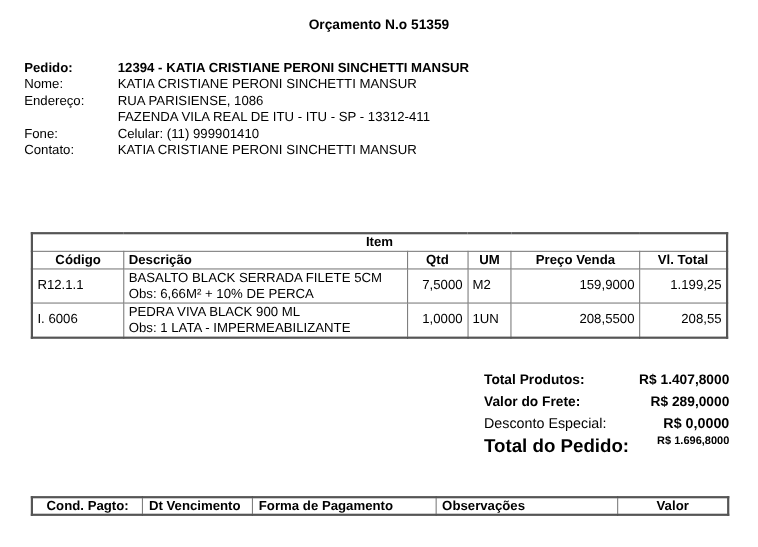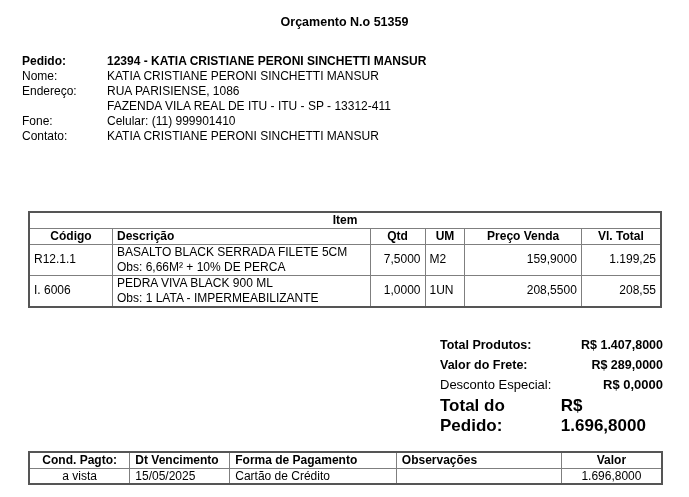--- a/index.html
+++ b/index.html
@@ -24,21 +24,21 @@
     .items .r { text-align: right; }
 
     .totals { position: absolute; left: 440px; top: 338px; width: 223px; }
     .totals .trow { display: flex; justify-content: space-between; align-items: flex-start; }
     .totals .t1 { height: 20px; font-weight: bold; font-size: 12.5px; }
     .totals .t2 { height: 19px; font-weight: bold; font-size: 12.5px; }
     .totals .t3 { height: 19px; font-size: 13px; }
     .totals .t3 .v { font-weight: bold; }
     .totals .t4 { height: 24px; }
     .totals .t4 .k { font-weight: bold; font-size: 17px; }
-    .totals .t4 .v { font-weight: bold; font-size: 17px; }
+    .totals .t4 .v { font-weight: bold; font-size: 10px; }
 
     .pay { left: 28px; top: 451px; width: 635px; border: 2px solid #555; }
     .pay th { font-weight: bold; height: 16px; line-height: 14px; padding: 0 5px; }
     .pay td { height: 16px; line-height: 14px; padding: 0 5px; }
     .pay .c { text-align: center; }
     .pay .l { text-align: left; }
   </style>
 </head>
 <body>
 
@@ -145,21 +145,14 @@
     <col style="width:101px">
   </colgroup>
   <tbody>
       <tr>
     <th class="c">Cond. Pagto:</th>
     <th class="l">Dt Vencimento</th>
     <th class="l">Forma de Pagamento</th>
     <th class="l">Observações</th>
     <th class="c">Valor</th>
   </tr>
-  <tr>
-    <td class="c">a vista</td>
-    <td class="l">15/05/2025</td>
-    <td class="l">Cartão de Crédito</td>
-    <td class="l"></td>
-    <td class="c">1.696,8000</td>
-  </tr>
 </tbody>
   </table>
 
 </body></html>

